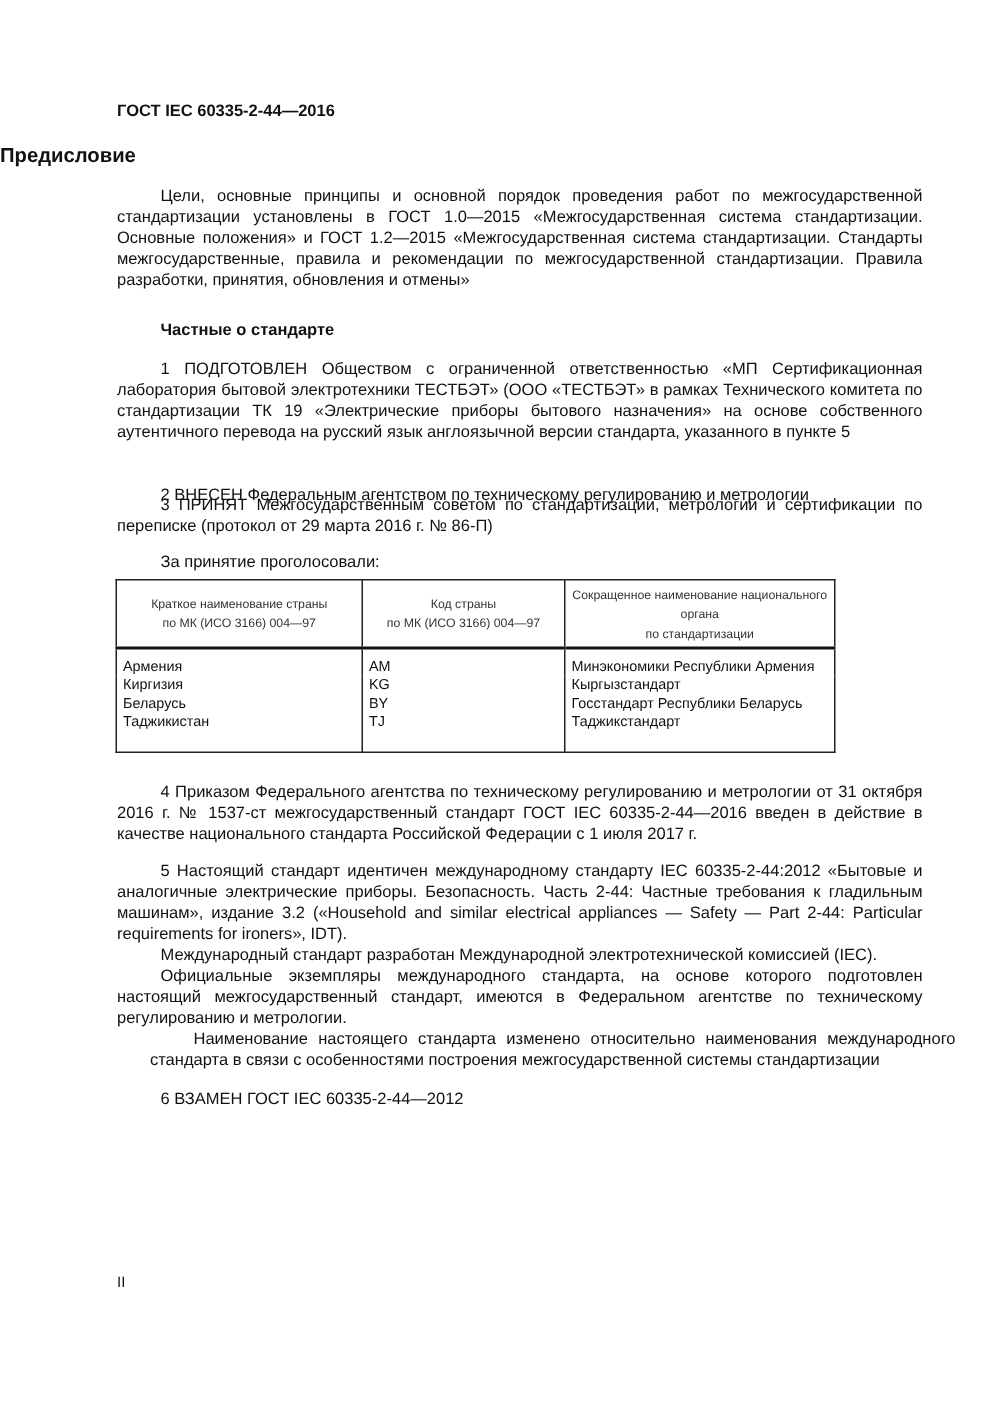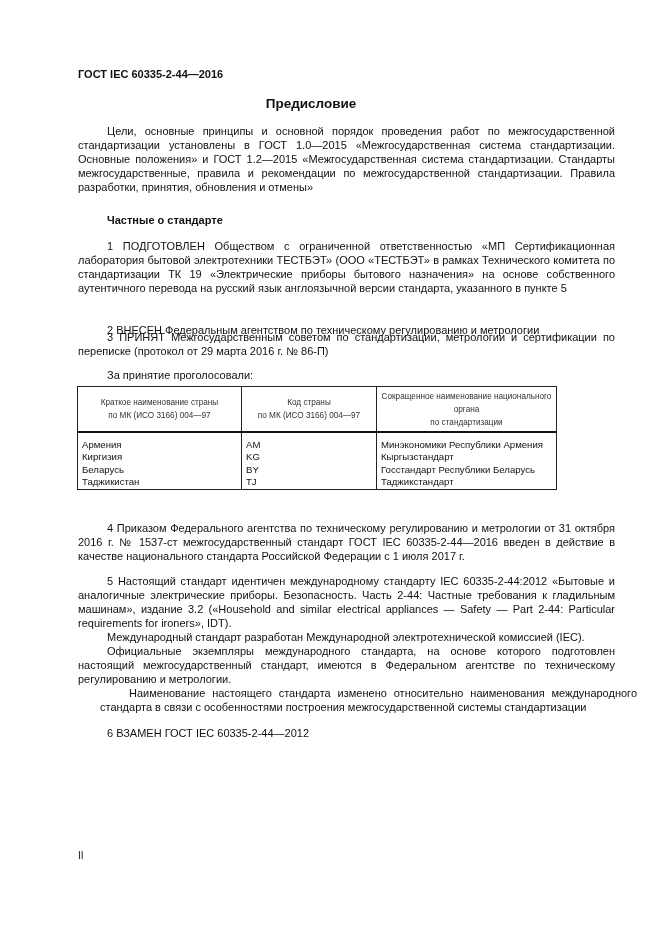--- a/index.html
+++ b/index.html
@@ -1,27 +1,27 @@
 <!DOCTYPE html>
 <html><head>
 <meta charset="utf-8">
 <style>
   html, body { margin:0; padding:0; }
   body { width:661px; height:936px; background:#fff; position:relative; overflow:hidden;
          font-family:"Liberation Sans", sans-serif; color:#111; }
   .hdr { position:absolute; left:78px; top:68px; font-weight:bold; font-size:11px; }
-  .title { position:absolute; left:0; width:622px; top:96px; text-align:center; font-weight:bold; font-size:13.5px; }
+  .title { position:absolute; left:0; width:622px; top:96px; font-weight:bold; font-size:13.5px; }
   .p { position:absolute; left:78px; width:537px; font-size:11px; line-height:14px; text-align:justify; }
   .p .ind { display:inline-block; width:29px; }
   .bold { font-weight:bold; }
   table { position:absolute; left:77px; top:386px; width:480px; border-collapse:collapse; font-size:9.6px; }
   th { font-weight:normal; font-size:8.2px; color:#333; height:44px; border:1px solid #222; border-bottom:2px solid #111; text-align:center; vertical-align:middle; line-height:13px; padding:0 4px; }
   td { border-left:1px solid #222; border-right:1px solid #222; padding:0 4px; vertical-align:top; line-height:12.3px; }
   tbody tr:first-child td { padding-top:6px; }
-  tbody tr:last-child td { border-bottom:1px solid #222; padding-bottom:1px; }
+  tbody tr:last-child td { border-bottom:1px solid #222; padding-bottom:13px; }
   .c2 { text-align:left; }
   .pagenum { position:absolute; left:78px; top:850px; font-size:10px; }
 </style>
 </head>
 <body>
 
 <div class="hdr">ГОСТ IEC 60335-2-44—2016</div>
 <div class="title">Предисловие</div>
 
 <div class="p" style="top:124px;"><span class="ind"></span><span>Цели, основные принципы и основной порядок проведения работ по межгосударственной стандартизации установлены в ГОСТ 1.0—2015 «Межгосударственная система стандартизации. Основные положения» и ГОСТ 1.2—2015 «Межгосударственная система стандартизации. Стандарты межгосударственные, правила и рекомендации по межгосударственной стандартизации. Правила разработки, принятия, обновления и отмены»</span></div>

